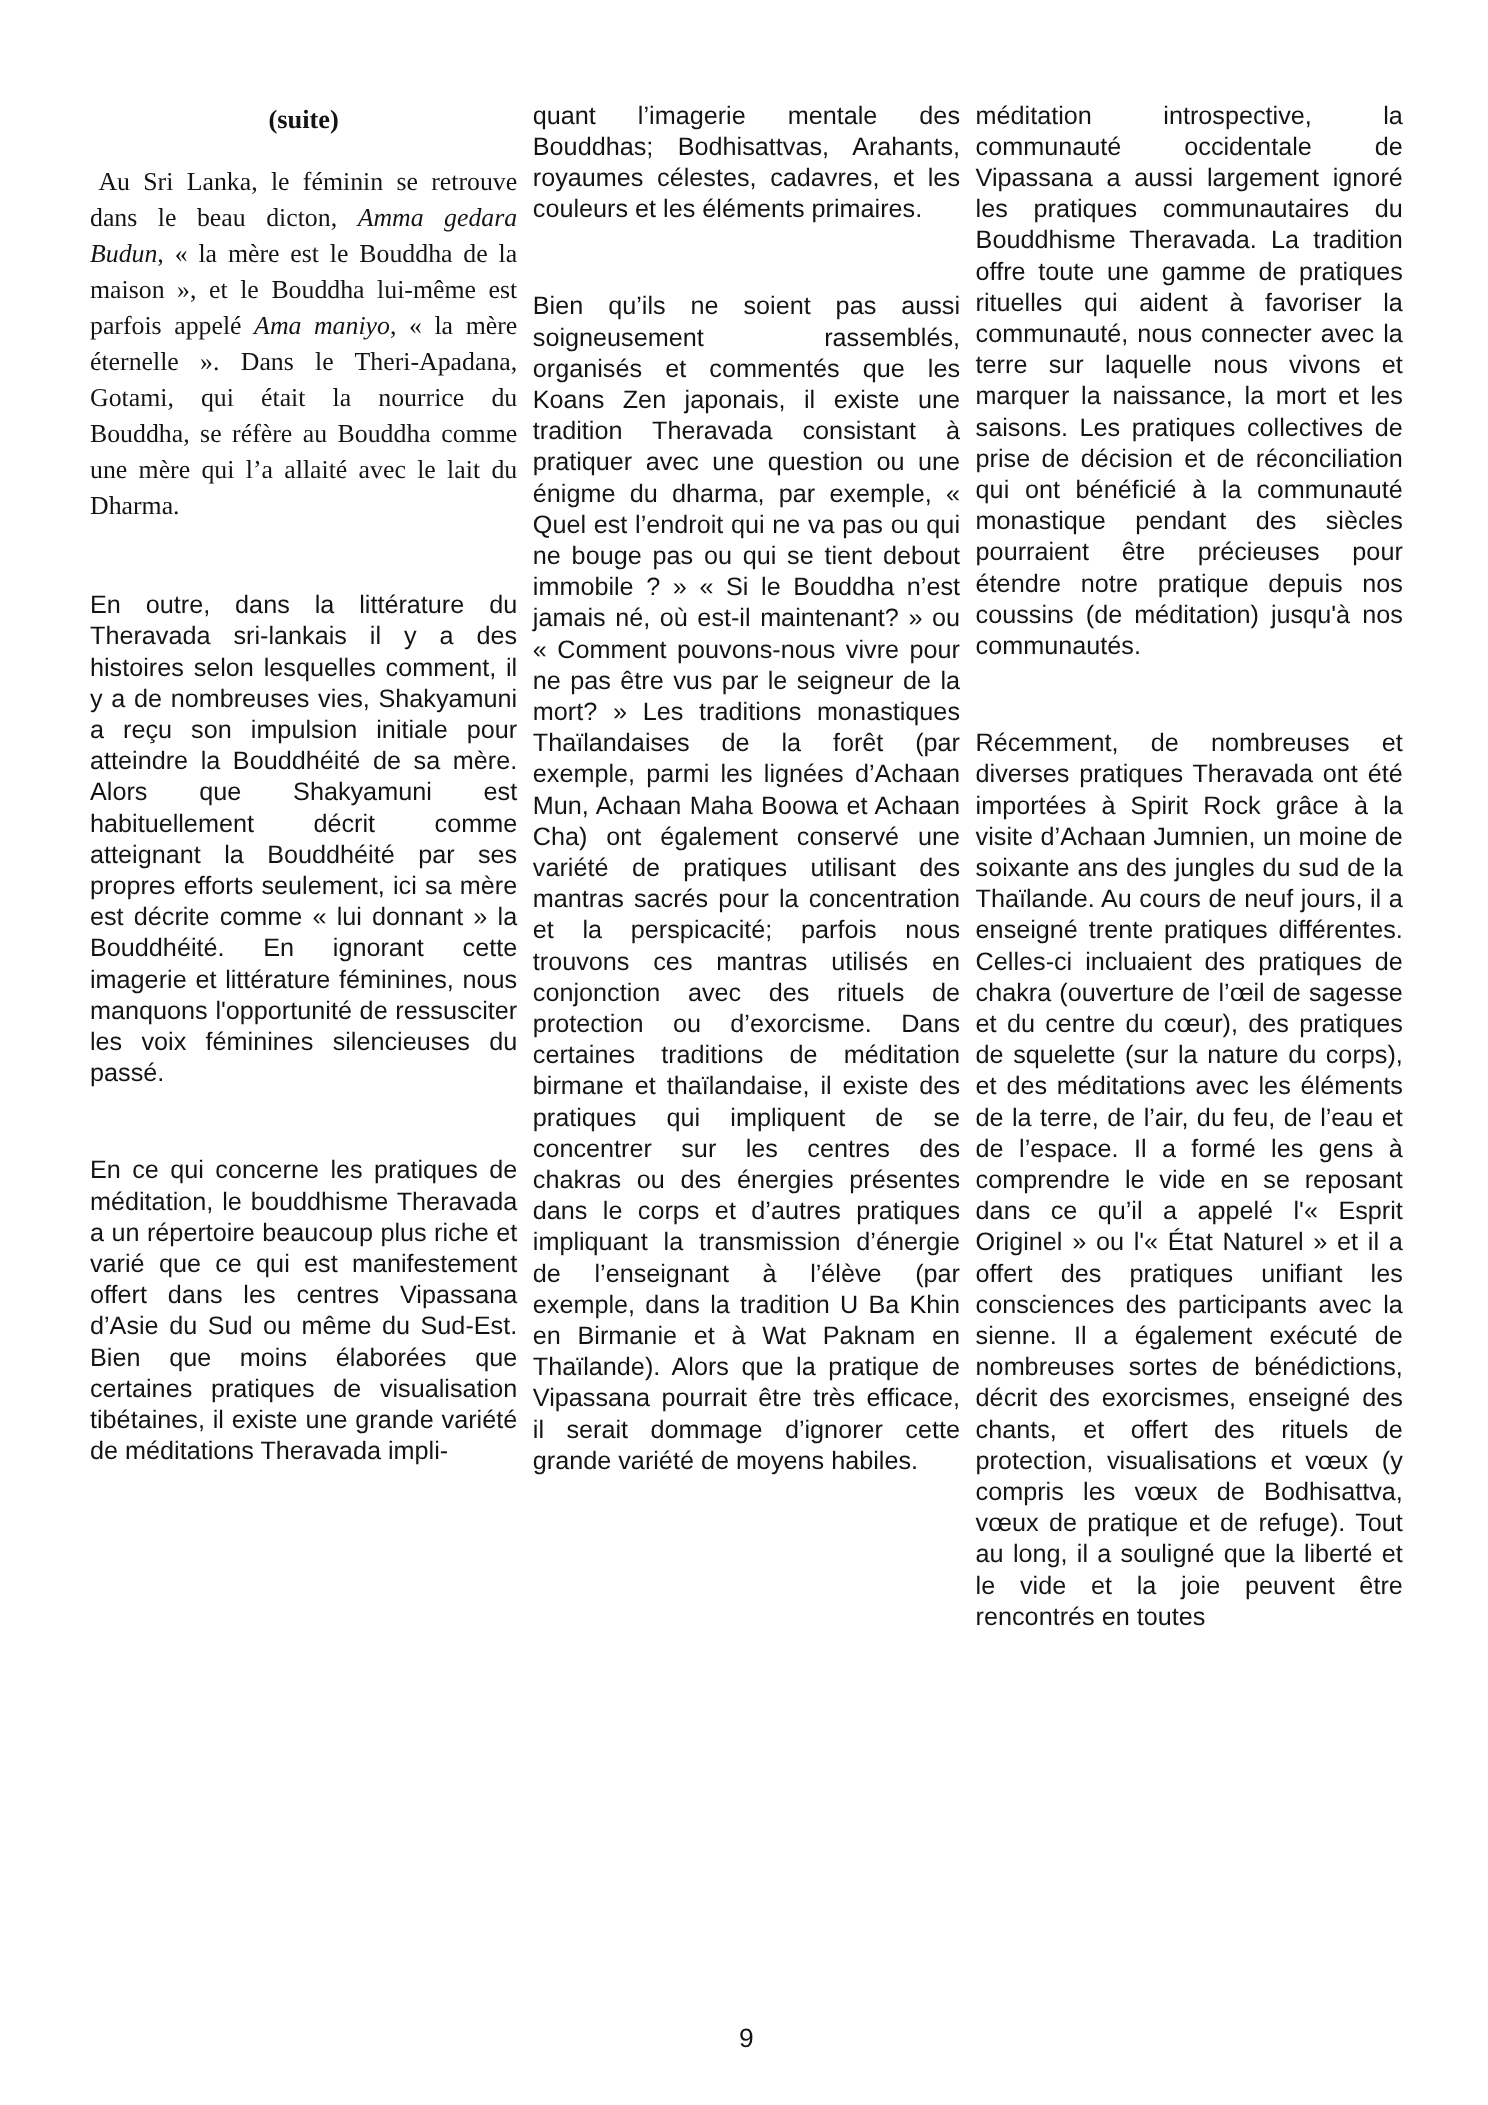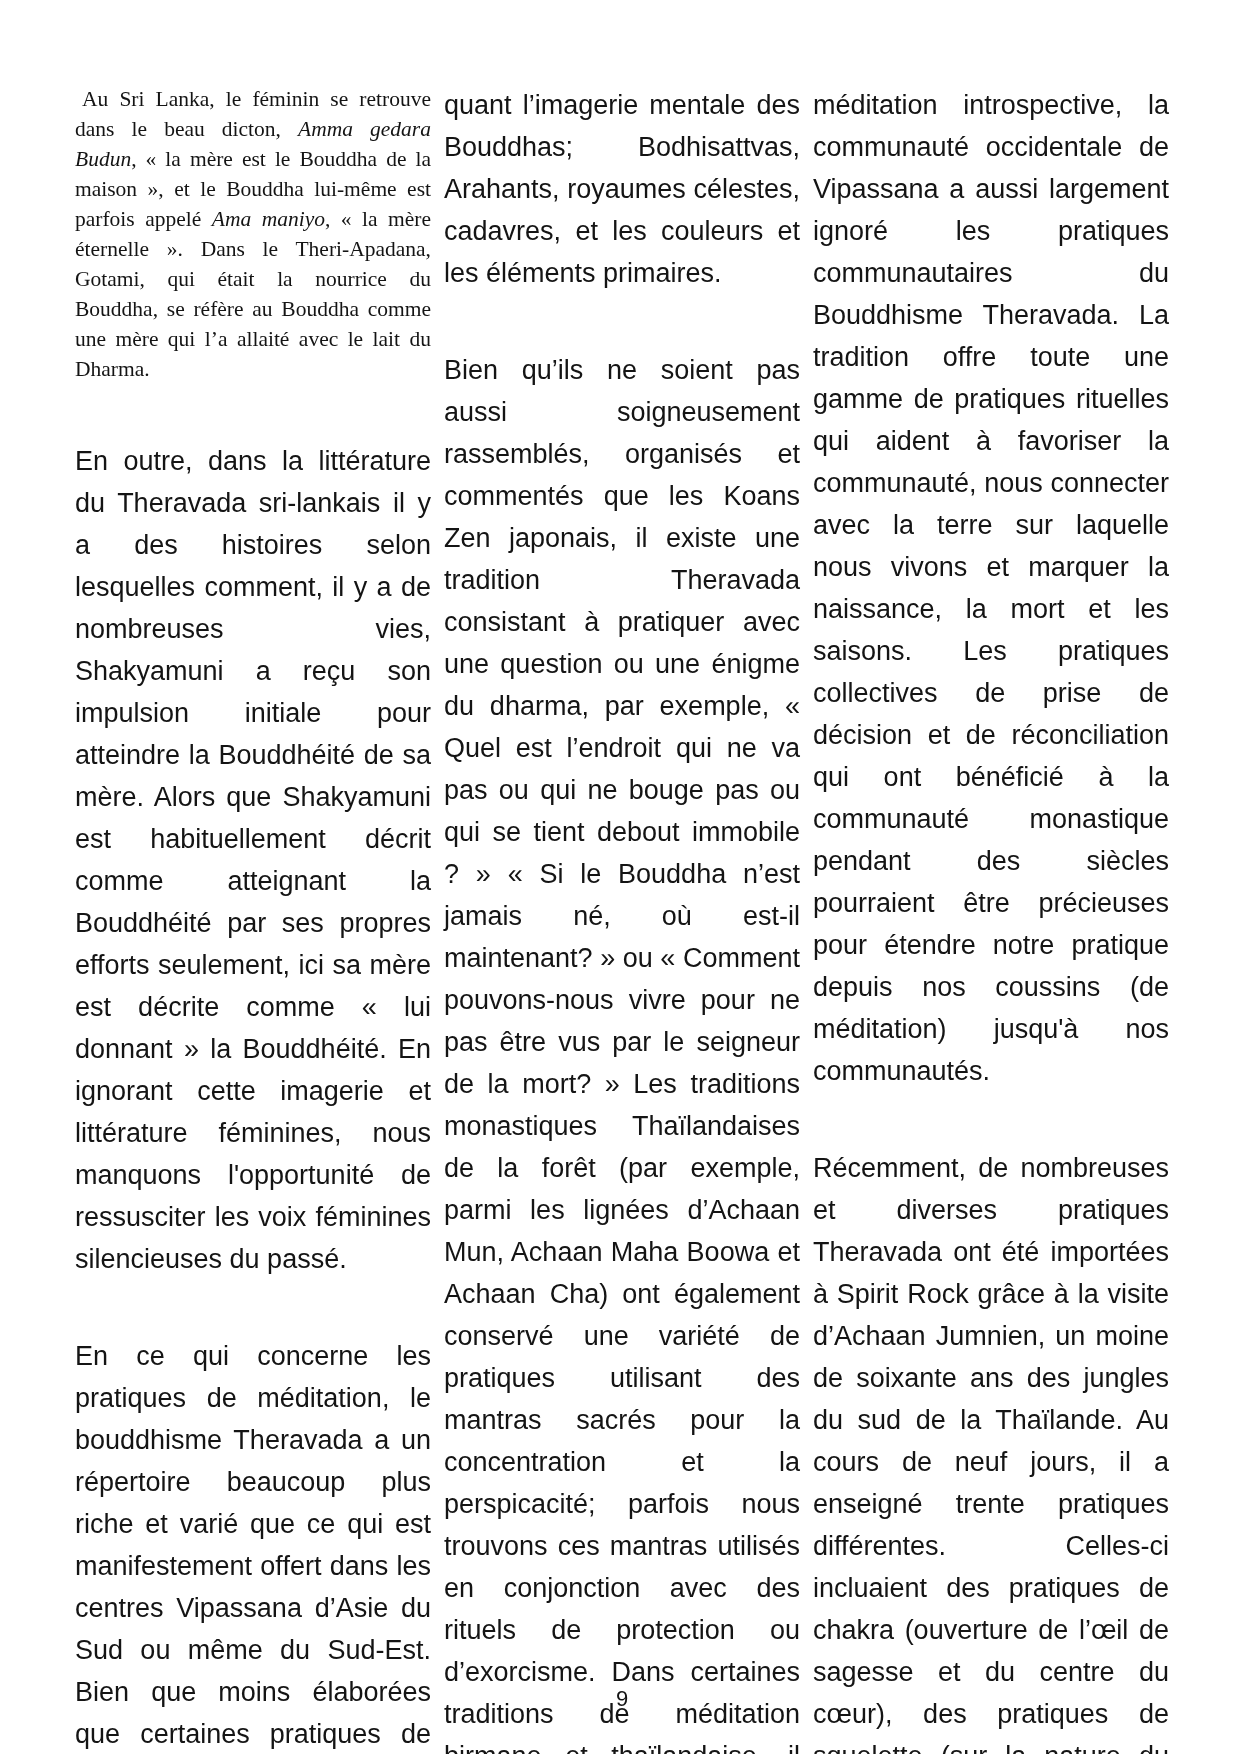--- a/index.html
+++ b/index.html
@@ -61,22 +61,22 @@
   .blk-serif {
     font-family: "Liberation Serif", serif;
     font-size: 21.5px;
     line-height: 30px;
     text-align: justify;
     text-indent: 7px;
     margin-bottom: 56px;
   }
   .blk-sans {
     font-family: "Liberation Sans", sans-serif;
-    font-size: 27px;
-    line-height: 42px;
+    font-size: 21px;
+    line-height: 26px;
     text-align: justify;
     margin-bottom: 55px;
   }
   .col .blk:last-child { margin-bottom: 0; }
   .it { font-style: italic; }
 
   .page-number {
     position: absolute;
     left: 75px;
     top: 1684px;
@@ -86,20 +86,21 @@
     font-size: 22px;
     line-height: 30px;
   }
 </style>
 </head>
 <body>
 
 <div class="page">
   <div class="content">
     <div class="col">
+        <div class="blk blk-note"><span>(suite)</span></div>
         <div class="blk blk-serif"><span>Au Sri Lanka, le féminin se retrouve dans le beau dicton, </span><span class="it">Amma gedara Budun</span><span>, « la mère est le Bouddha de la maison », et le Bouddha lui-même est parfois appelé </span><span class="it">Ama maniyo</span><span>, « la mère éternelle ». Dans le Theri-Apadana, Gotami, qui était la nourrice du Bouddha, se réfère au Bouddha comme une mère qui l’a allaité avec le lait du Dharma.</span></div>
         <div class="blk blk-sans"><span>En outre, dans la littérature du Theravada sri-lankais il y a des histoires selon lesquelles comment, il y a de nombreuses vies, Shakyamuni a reçu son impulsion initiale pour atteindre la Bouddhéité de sa mère. Alors que Shakyamuni est habituellement décrit comme atteignant la Bouddhéité par ses propres efforts seulement, ici sa mère est décrite comme « lui donnant » la Bouddhéité. En ignorant cette imagerie et littérature féminines, nous manquons l'opportunité de ressusciter les voix féminines silencieuses du passé.</span></div>
         <div class="blk blk-sans"><span>En ce qui concerne les pratiques de méditation, le bouddhisme Theravada a un répertoire beaucoup plus riche et varié que ce qui est manifestement offert dans les centres Vipassana d’Asie du Sud ou même du Sud-Est. Bien que moins élaborées que certaines pratiques de visualisation tibétaines, il existe une grande variété de méditations Theravada impli-</span></div>
       </div>
     <div class="col">
         <div class="blk blk-sans"><span>quant l’imagerie mentale des Bouddhas; Bodhisattvas, Arahants, royaumes célestes, cadavres, et les couleurs et les éléments primaires.</span></div>
         <div class="blk blk-sans"><span>Bien qu’ils ne soient pas aussi soigneusement rassemblés, organisés et commentés que les Koans Zen japonais, il existe une tradition Theravada consistant à pratiquer avec une question ou une énigme du dharma, par exemple, « Quel est l’endroit qui ne va pas ou qui ne bouge pas ou qui se tient debout immobile ? » « Si le Bouddha n’est jamais né, où est-il maintenant? » ou « Comment pouvons-nous vivre pour ne pas être vus par le seigneur de la mort? » Les traditions monastiques Thaïlandaises de la forêt (par exemple, parmi les lignées d’Achaan Mun, Achaan Maha Boowa et Achaan Cha) ont également conservé une variété de pratiques utilisant des mantras sacrés pour la concentration et la perspicacité; parfois nous trouvons ces mantras utilisés en conjonction avec des rituels de protection ou d’exorcisme. Dans certaines traditions de méditation birmane et thaïlandaise, il existe des pratiques qui impliquent de se concentrer sur les centres des chakras ou des énergies présentes dans le corps et d’autres pratiques impliquant la transmission d’énergie de l’enseignant à l’élève (par exemple, dans la tradition U Ba Khin en Birmanie et à Wat Paknam en Thaïlande). Alors que la pratique de Vipassana pourrait être très efficace, il serait dommage d’ignorer cette grande variété de moyens habiles.</span></div>
       </div>
     <div class="col">
         <div class="blk blk-sans"><span>méditation introspective, la communauté occidentale de Vipassana a aussi largement ignoré les pratiques communautaires du Bouddhisme Theravada. La tradition offre toute une gamme de pratiques rituelles qui aident à favoriser la communauté, nous connecter avec la terre sur laquelle nous vivons et marquer la naissance, la mort et les saisons. Les pratiques collectives de prise de décision et de réconciliation qui ont bénéficié à la communauté monastique pendant des siècles pourraient être précieuses pour étendre notre pratique depuis nos coussins (de méditation) jusqu'à nos communautés.</span></div>

